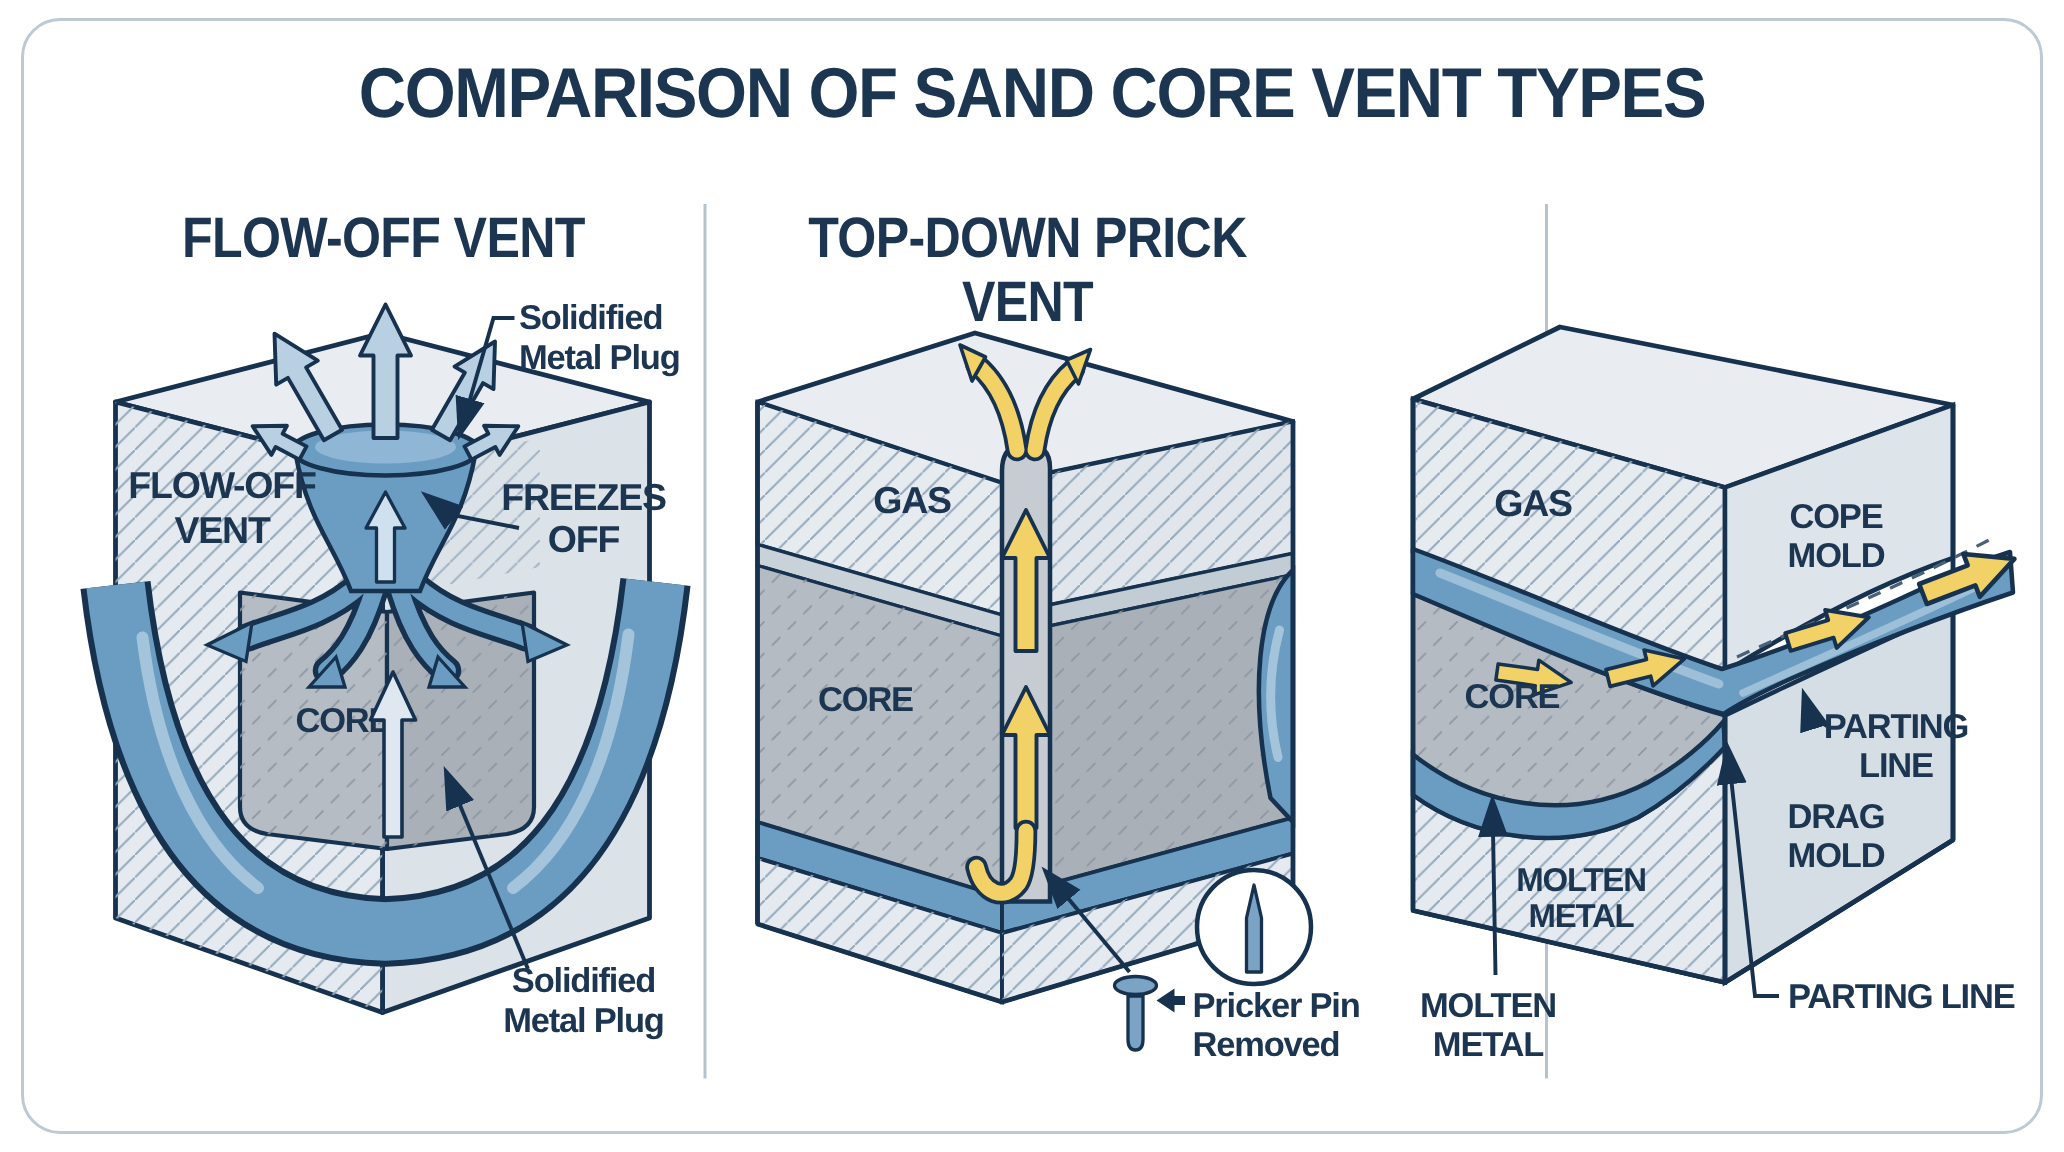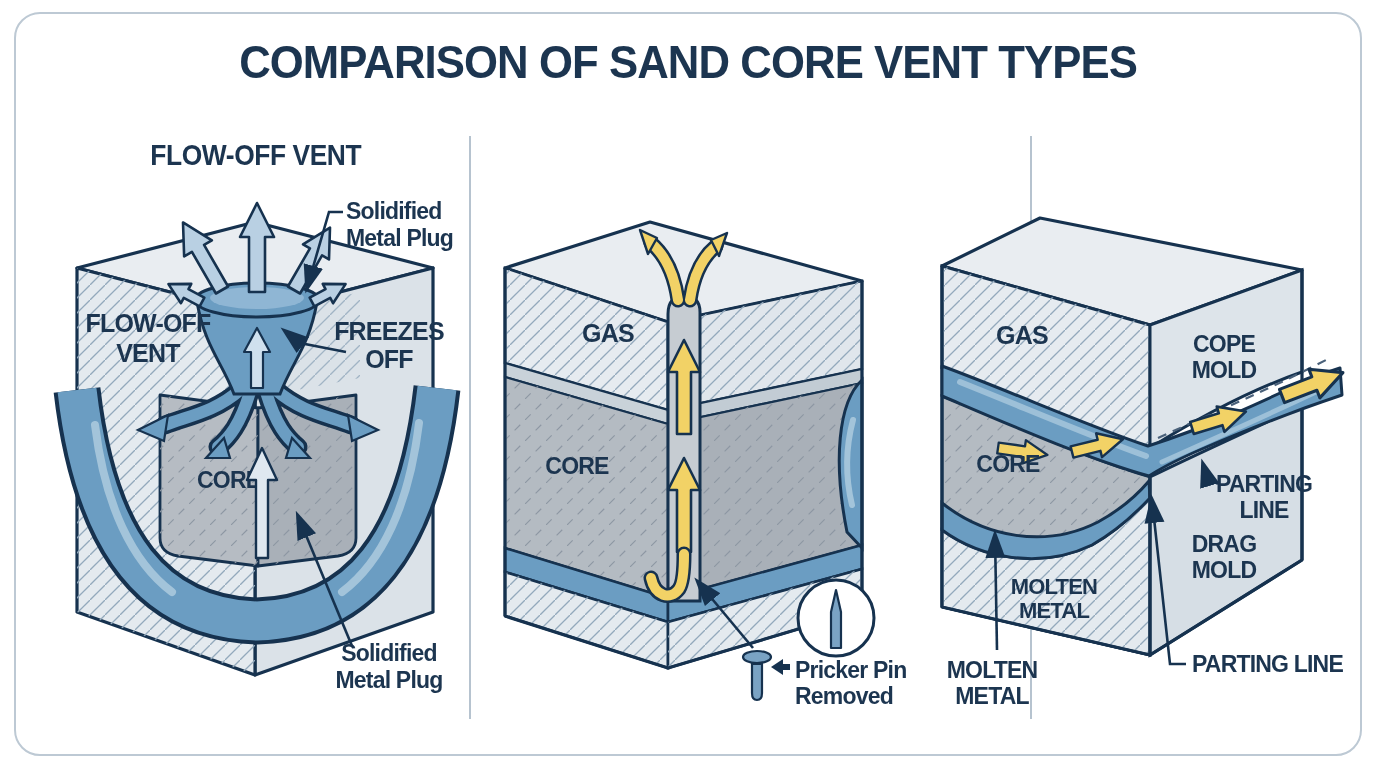--- a/index.html
+++ b/index.html
@@ -4,41 +4,42 @@
 <style>
   html,body{margin:0;padding:0;background:#ffffff;}
   #canvas{position:relative;width:1376px;height:768px;background:#ffffff;overflow:hidden;
           font-family:"Liberation Sans",sans-serif;}
   #frame{position:absolute;left:14px;top:12px;right:14px;bottom:12px;
          border:2.5px solid #bdc9d4;border-radius:26px;}
   .title{position:absolute;left:0;top:34px;width:100%;text-align:center;
          font-size:47px;font-weight:700;color:#1c3550;letter-spacing:-1px;
          transform:scaleX(.93);}
   .phead{position:absolute;top:138px;width:340px;text-align:center;
-         font-size:30px;font-weight:700;color:#1c3550;letter-spacing:-.5px;}
+         font-size:38px;font-weight:700;color:#1c3550;letter-spacing:-.5px;}
   .phead>span{display:inline-block;transform:scaleX(.88);}
   #ph1{left:86px;} #ph2{left:515px;} #ph3{left:950px;}
   .divider{position:absolute;top:136px;width:2px;height:583px;background:#b6c3cf;}
   #dv1{left:469px;} #dv2{left:1030px;}
   svg{position:absolute;overflow:visible;}
   svg text{font-family:"Liberation Sans",sans-serif;font-weight:700;fill:#1c3550;letter-spacing:-.8px;}
   .t25{font-size:25px;} .t23{font-size:23px;} .t22{font-size:22px;}
   .mid{text-anchor:middle;}
   .edge{fill:none;stroke:#16324f;stroke-width:3.2;stroke-linejoin:round;}
   .lead{fill:none;stroke:#16324f;stroke-width:2.6;}
 </style>
 </head>
 <body>
 
 <div id="canvas">
   <div id="frame"></div>
 
   <div class="title">COMPARISON OF SAND CORE VENT TYPES</div>
 
   <div class="phead" id="ph1"><span>FLOW-OFF VENT</span></div>
+  <div class="phead" id="ph2"><span>TOP-DOWN PRICK VENT</span></div>
 
   <div class="divider" id="dv1"></div>
   <div class="divider" id="dv2"></div>
 
   <svg style="left:20px;top:185px" width="450" height="530" viewBox="20 185 450 530">
     <defs>
       <pattern id="hatch1" width="15" height="15" patternUnits="userSpaceOnUse">
         <line x1="0" y1="15" x2="15" y2="0" stroke="#93a9bc" stroke-width="1.3"></line>
       </pattern>
       <pattern id="core1" width="21" height="21" patternUnits="userSpaceOnUse">

